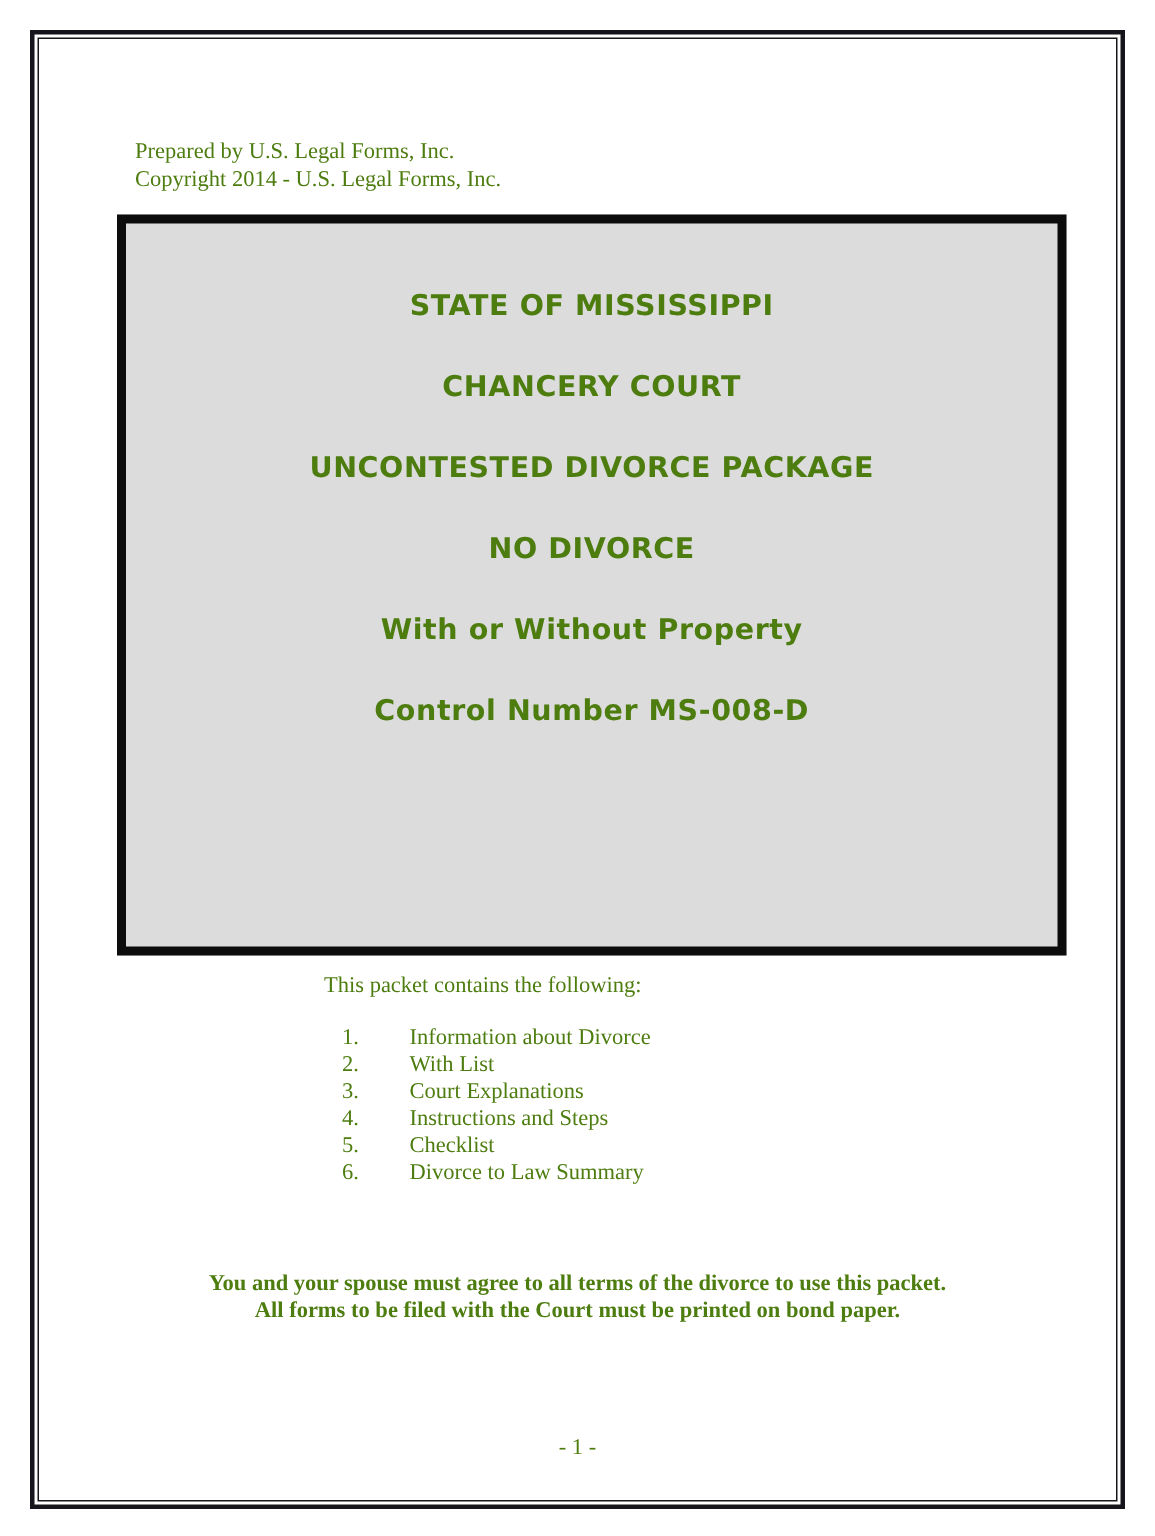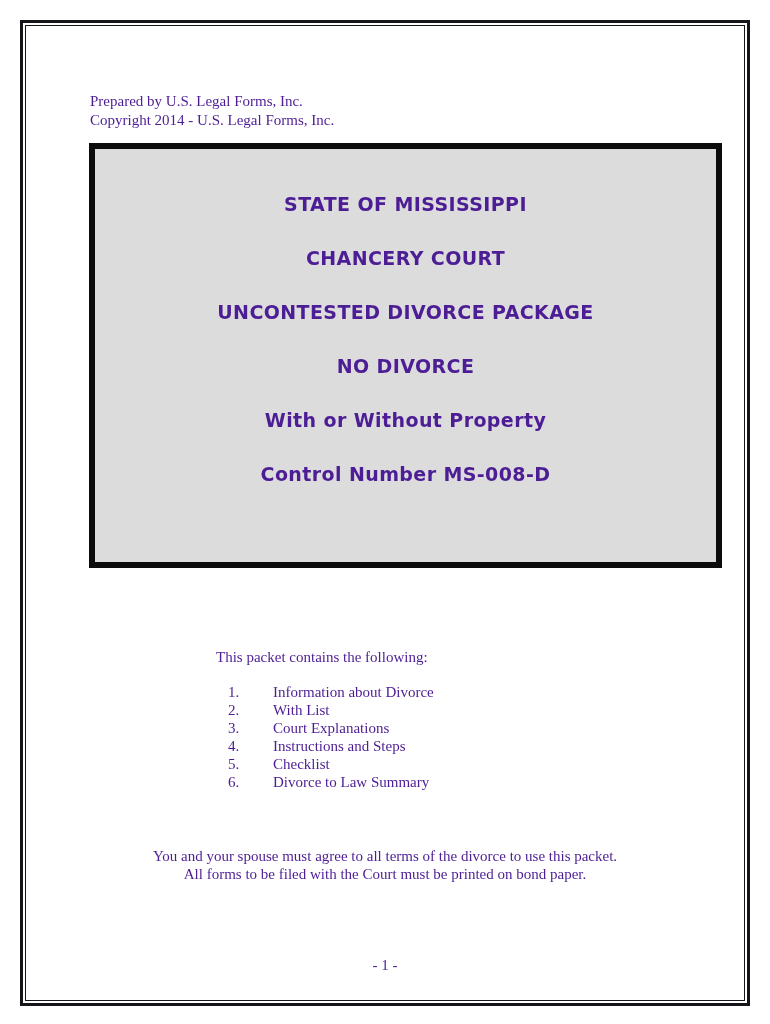--- a/index.html
+++ b/index.html
@@ -6,21 +6,21 @@
     margin: 0;
     padding: 0;
     background: #ffffff;
   }
   .page {
     position: relative;
     width: 770px;
     height: 1024px;
     background: #ffffff;
     font-family: "Liberation Serif", serif;
-    color: #4c1d95;
+    color: #4d7c0f;
     overflow: hidden;
   }
   
   .page-frame {
     position: absolute;
     top: 20px; left: 20px; right: 20px; bottom: 18px;
     border: 3px solid #15151b;
   }
   .page-frame-inner {
     position: absolute;
@@ -32,26 +32,25 @@
     left: 90px;
     top: 92px;
     font-size: 15px;
     line-height: 19px;
   }
   .title-box {
     position: absolute;
     left: 78px;
     top: 143px;
     width: 633px;
-    height: 425px;
+    height: 494px;
     box-sizing: border-box;
     background: #dcdcdc;
     border: 6px solid #0c0c0c;
     text-align: center;
-    margin-left: 11px;
   }
   .title-box .title-line {
     font-family: "DejaVu Sans", "Liberation Sans", sans-serif;
     font-weight: bold;
     font-size: 19px;
     letter-spacing: 0.4px;
     margin: 0;
     padding: 0;
   }
   .title-box .title-line:first-child {
@@ -80,21 +79,21 @@
   .contents-item .num {
     width: 45px;
     flex: 0 0 45px;
   }
   .notice-block {
     position: absolute;
     left: 0;
     top: 847px;
     width: 770px;
     text-align: center;
-    font-weight: normal;
+    font-weight: bold;
     font-size: 15px;
     line-height: 18px;
   }
   .page-footer {
     position: absolute;
     left: 0;
     top: 957px;
     width: 770px;
     text-align: center;
     font-size: 15px;

